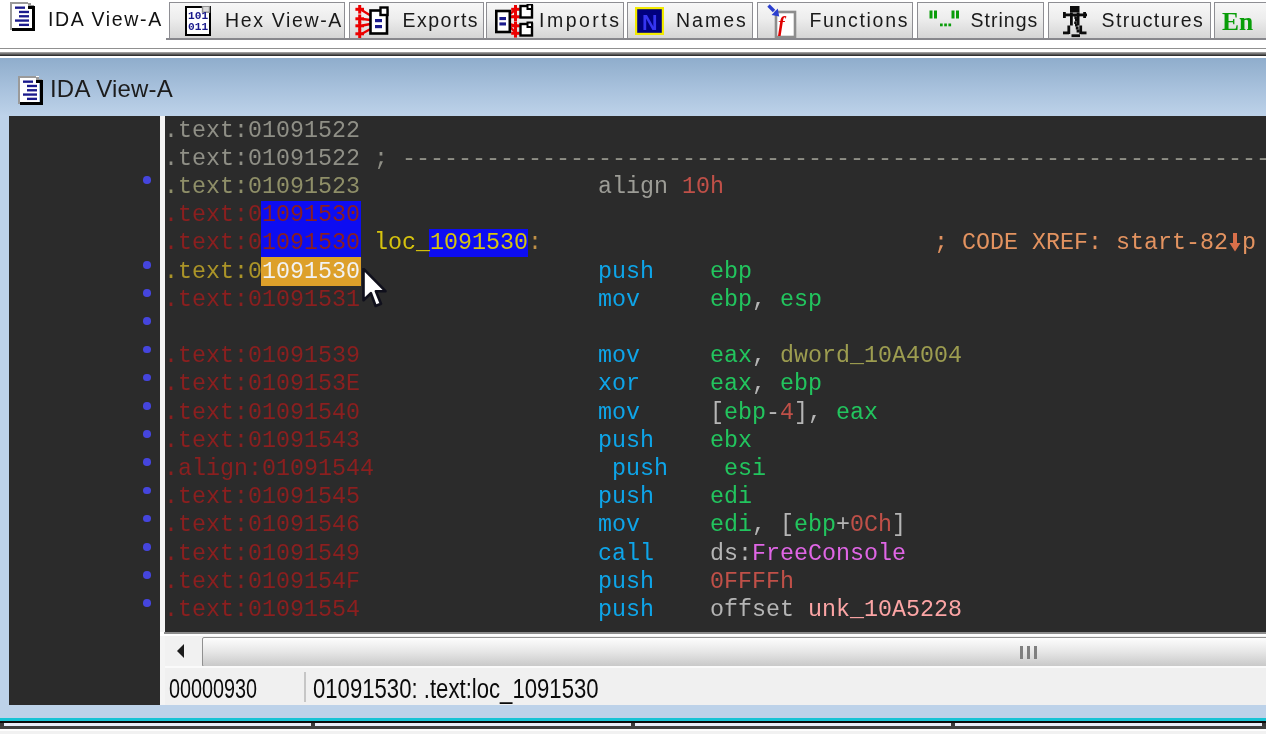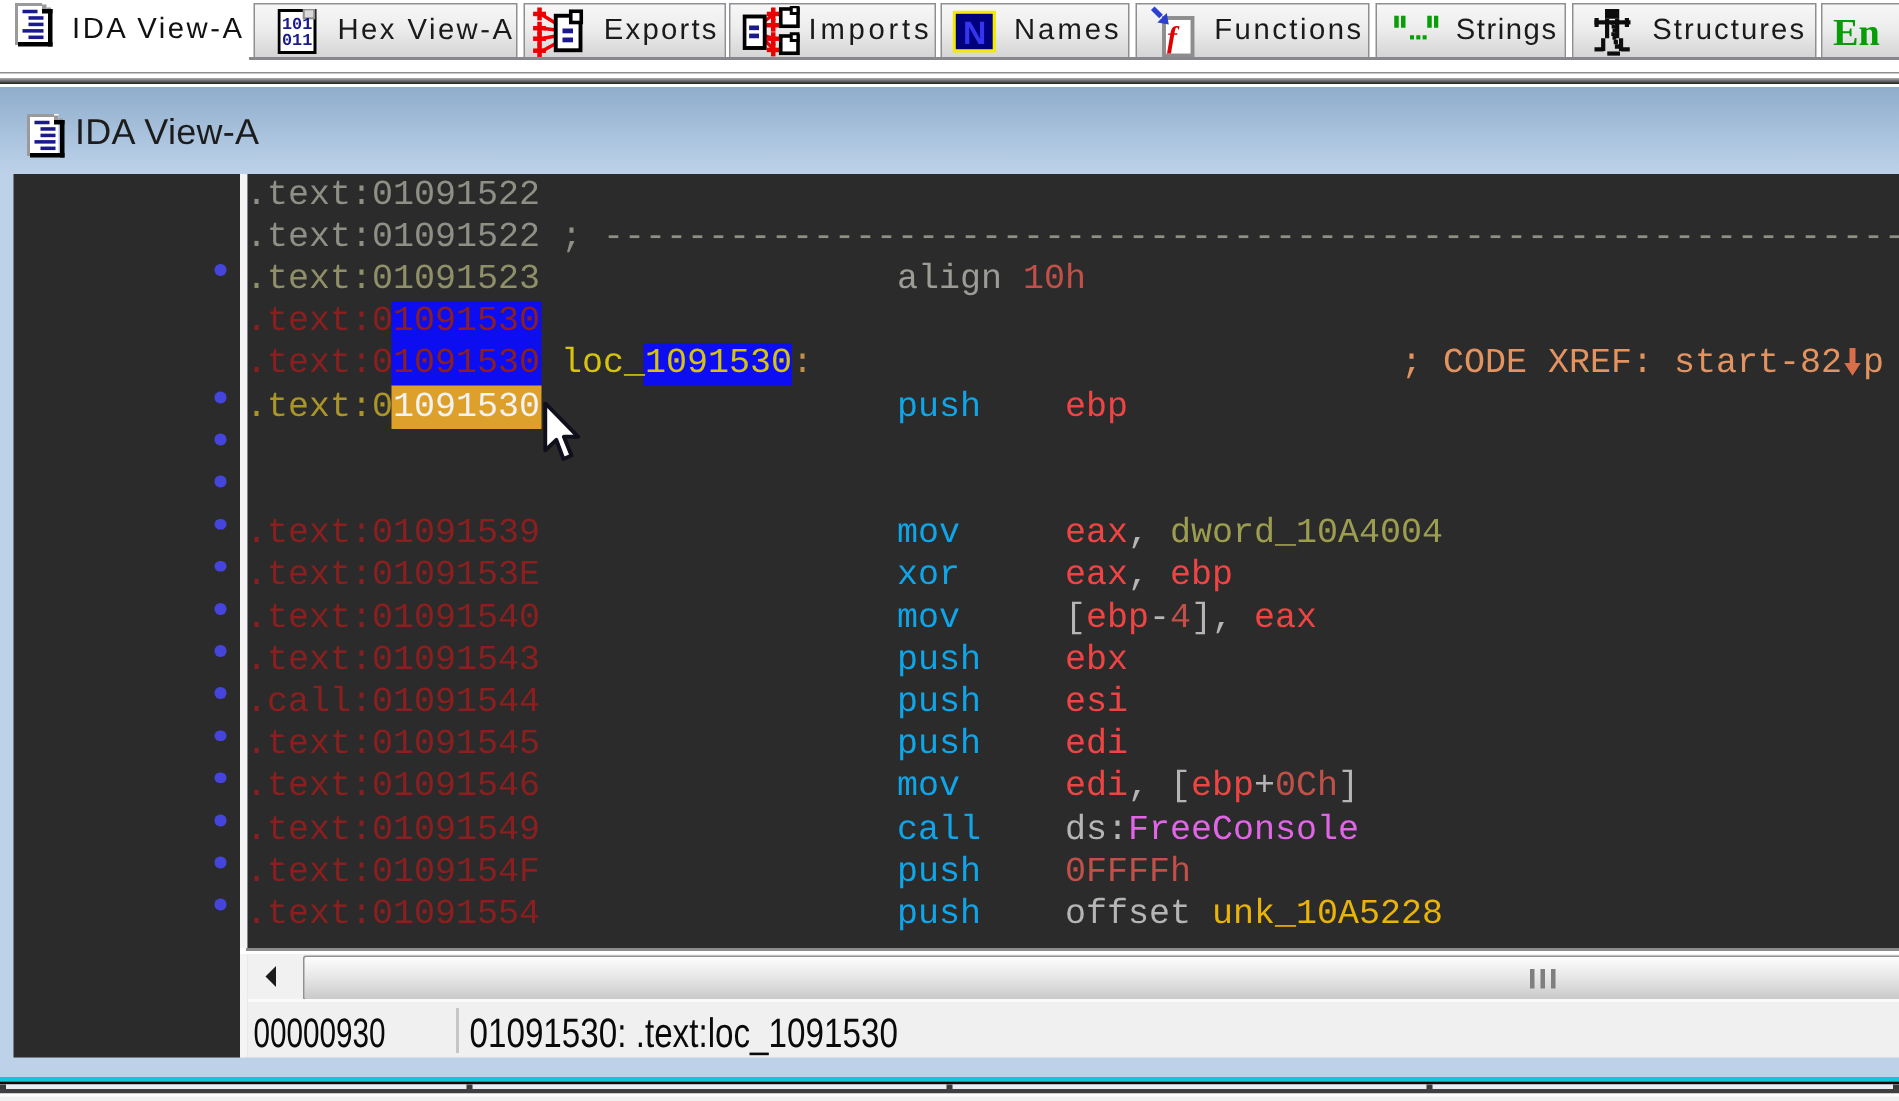--- a/index.html
+++ b/index.html
@@ -32,24 +32,24 @@
   font-size:23.34px;line-height:28.2px;height:28.2px;}
 .hlb{position:absolute;left:96px;width:99.5px;height:28.2px;background:#0d0df2;}
 .hlo{position:absolute;left:96px;width:99.5px;height:28.2px;background:#dda02a;}
 .cGY{color:#8f8f86;} 
 .cOL{color:#8f8f68;} 
 .cRD{color:#8b1f1f;} 
 .cCU{color:#ab9428;} 
 .cWH{color:#f2f2f2;} 
 .cMN{color:#0ea5e9;} 
 .cPU{color:#b5b5b5;} 
-.cRG{color:#ef4444;} 
+.cRG{color:#22c55e;} 
 .cNU{color:#c05048;} 
 .cDW{color:#9d9d50;} 
-.cUN{color:#eab308;} 
+.cUN{color:#fca5a5;} 
 .cFC{color:#e066e6;margin-top:12px;} 
 .cLB{color:#d6c30e;} 
 .cCL{color:#c09048;} 
 .cCM{color:#e39360;} 
 .cAL{color:#9c9c96;} 
 
 #sbar{left:165px;top:578px;width:1101px;height:30px;background:#f1f1f1;overflow:hidden;}
 #sthumb{position:absolute;left:37px;top:0.5px;width:1090px;height:28px;
   border:1.4px solid #909090;border-radius:2px;
   background:linear-gradient(#fdfdfd,#e6e6e6 50%,#c9c9c9);}
@@ -254,25 +254,26 @@
 <div class="hlo" style="top:141px"></div>
 <div class="row" style="top:0.3px"><span class="cGY">.text:01091522</span></div>
 <div class="row" style="top:28.5px"><span class="cGY">.text:01091522</span> <span class="cGY">; ---------------------------------------------------------------------------</span></div>
 <div class="row" style="top:56.7px"><span class="cOL">.text:01091523</span>                 <span class="cAL">align</span> <span class="cNU">10h</span></div>
 <div class="row" style="top:84.9px"><span class="cRD">.text:0</span><span class="cRD">1091530</span></div>
 <div class="row" style="top:113.1px"><span class="cRD">.text:0</span><span class="cRD">1091530</span> <span class="cLB">loc_</span><span class="cLB">1091530</span><span class="cCL">:</span>                            <span class="cCM">; CODE XREF: start-82</span><svg style="display:inline-block;width:14px;height:24px;vertical-align:-5px" viewBox="0 0 14 24">
           <rect x="5" y="3" width="4" height="12" fill="#d96f4a"></rect>
           <polygon points="1.5,13 12.5,13 7,21.5" fill="#d96f4a"></polygon>
         </svg><span class="cCM">p</span></div>
 <div class="row" style="top:141.3px"><span class="cCU">.text:0</span><span class="cWH">1091530</span>                 <span class="cMN">push</span>    <span class="cRG">ebp</span></div>
+<div class="row" style="top:169.5px"><span class="cRD">.text:01091531</span>                 <span class="cMN">mov</span>     <span class="cRG">ebp</span><span class="cPU">,</span> <span class="cRG">esp</span></div>
 <div class="row" style="top:225.9px"><span class="cRD">.text:01091539</span>                 <span class="cMN">mov</span>     <span class="cRG">eax</span><span class="cPU">,</span> <span class="cDW">dword_10A4004</span></div>
 <div class="row" style="top:254.1px"><span class="cRD">.text:0109153E</span>                 <span class="cMN">xor</span>     <span class="cRG">eax</span><span class="cPU">,</span> <span class="cRG">ebp</span></div>
 <div class="row" style="top:282.3px"><span class="cRD">.text:01091540</span>                 <span class="cMN">mov</span>     <span class="cPU">[</span><span class="cRG">ebp</span><span class="cPU">-</span><span class="cNU">4</span><span class="cPU">],</span> <span class="cRG">eax</span></div>
 <div class="row" style="top:310.5px"><span class="cRD">.text:01091543</span>                 <span class="cMN">push</span>    <span class="cRG">ebx</span></div>
-<div class="row" style="top:338.7px"><span class="cRD">.call:01091544</span>                 <span class="cMN">push</span>    <span class="cRG">esi</span></div>
+<div class="row" style="top:338.7px"><span class="cRD">.align:01091544</span>                 <span class="cMN">push</span>    <span class="cRG">esi</span></div>
 <div class="row" style="top:366.9px"><span class="cRD">.text:01091545</span>                 <span class="cMN">push</span>    <span class="cRG">edi</span></div>
 <div class="row" style="top:395.1px"><span class="cRD">.text:01091546</span>                 <span class="cMN">mov</span>     <span class="cRG">edi</span><span class="cPU">,</span> <span class="cPU">[</span><span class="cRG">ebp</span><span class="cPU">+</span><span class="cNU">0Ch</span><span class="cPU">]</span></div>
 <div class="row" style="top:423.3px"><span class="cRD">.text:01091549</span>                 <span class="cMN">call</span>    <span class="cPU">ds:</span><span class="cFC">FreeConsole</span></div>
 <div class="row" style="top:451.5px"><span class="cRD">.text:0109154F</span>                 <span class="cMN">push</span>    <span class="cNU">0FFFFh</span></div>
 <div class="row" style="top:479.7px"><span class="cRD">.text:01091554</span>                 <span class="cMN">push</span>    <span class="cPU">offset</span> <span class="cUN">unk_10A5228</span></div>
 </div>
 
   <div class="abs" style="left:160px;top:574.4px;width:1106px;height:4px;background:#ffffff;"></div>
   <div class="abs" style="left:163.5px;top:574.4px;width:1102.5px;height:1.6px;background:#8c8c8c;"></div>
   <div class="abs" style="left:165px;top:608px;width:1101px;height:2px;background:#fafafa;"></div>

